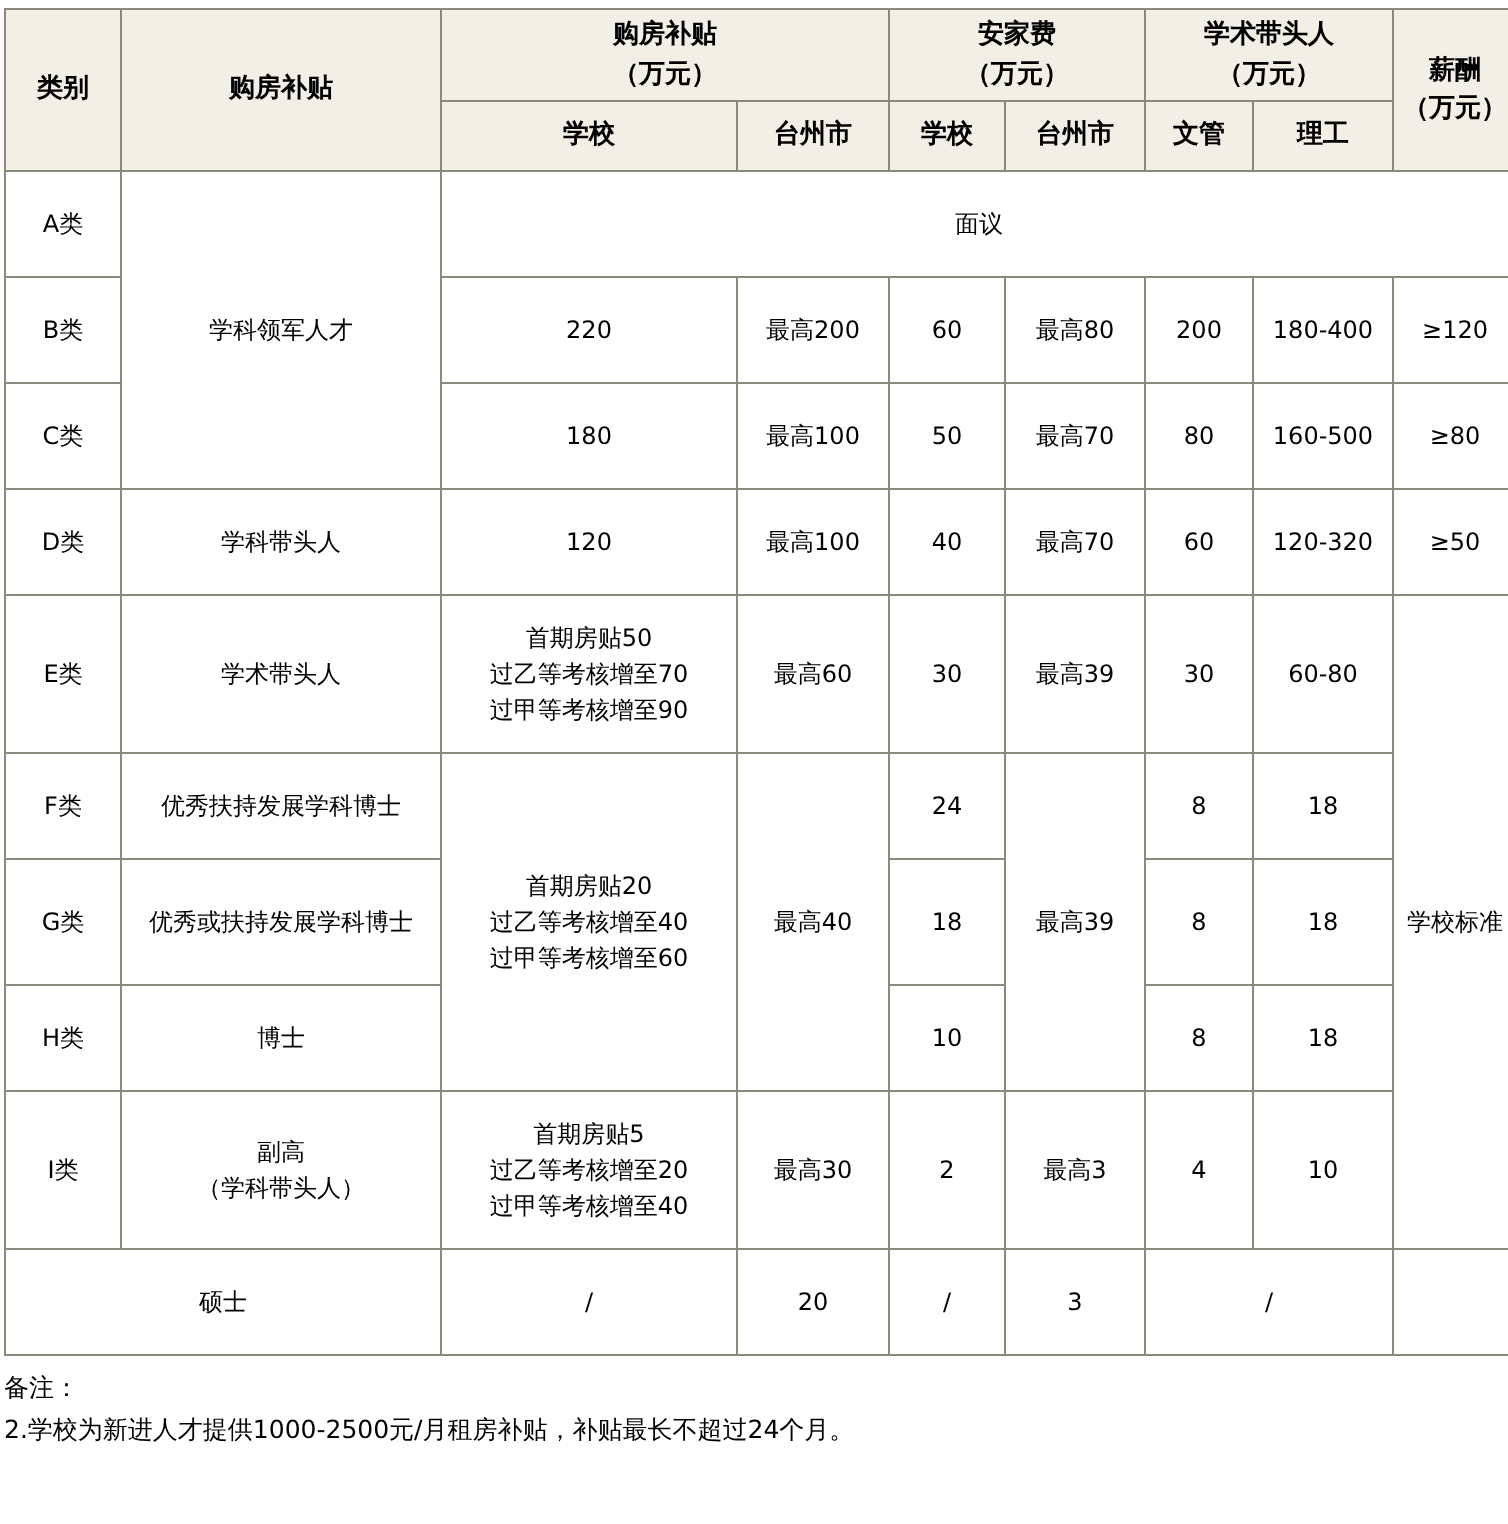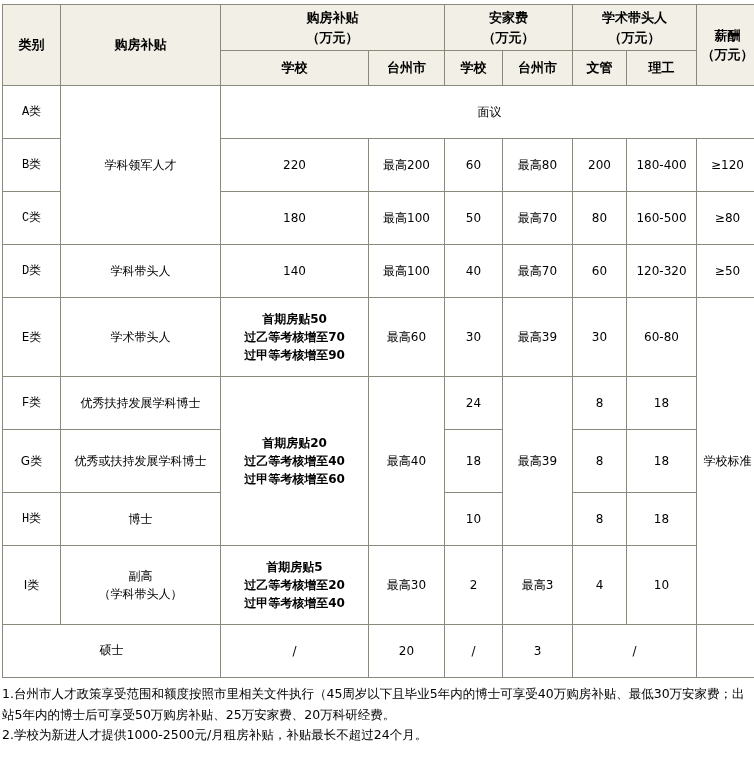--- a/index.html
+++ b/index.html
@@ -43,33 +43,33 @@
     font-size: 13px;
     text-align: center;
   }
   .cat-cell {
     font-size: 12px;
     font-weight: normal;
   }
   .multi {
     line-height: 1.7;
   }
-  .multi div { white-space: nowrap; font-weight: bold; }
+  .multi div { white-space: nowrap; }
   .notes {
     width: 750px;
     margin: 6px auto 0 auto;
     font-size: 12.5px;
     line-height: 1.65;
     color: #000;
     text-align: left;
   }
   .notes .nline { margin: 0; }
   .h-row1 td { height: 34px; }
   .h-row2 td { height: 28px; }
-  .tall { height: 46px; font-family: Liberation Mono, monospace; }
+  .tall { height: 46px; }
 </style>
 </head>
 <body>
 
 <div class="page">
 
   <table class="tbl">
     <colgroup>
       <col style="width:58px">
       <col style="width:160px">
@@ -137,21 +137,21 @@
         <td>50</td>
         <td>最高70</td>
         <td>80</td>
         <td>160-500</td>
         <td>≥80</td>
       </tr>
 
       <tr>
         <td class="cat-cell tall">D类</td>
         <td>学科带头人</td>
-        <td>140</td>
+        <td>120</td>
         <td>最高100</td>
         <td>40</td>
         <td>最高70</td>
         <td>60</td>
         <td>120-320</td>
         <td>≥50</td>
       </tr>
 
       <tr>
         <td class="cat-cell" style="height:72px">E类</td>
@@ -224,18 +224,18 @@
         <td>20</td>
         <td>/</td>
         <td>3</td>
         <td colspan="2">/</td>
         <td></td>
       </tr>
     </tbody>
   </table>
 
   <div class="notes">
-    <p class="nline">1.台州市人才政策享受范围和额度按照市里相关文件执行（45周岁以下且毕业5年内的博士可享受40万购房补贴、最低30万安家费；出站5年内的博士后可享受50万购房补贴、25万安家费、20万科研经费。</p>
+    <p class="nline">备注：</p>
     <p class="nline">2.学校为新进人才提供1000-2500元/月租房补贴，补贴最长不超过24个月。</p>
 
   </div>
 
 </div>
 
 </body></html>

